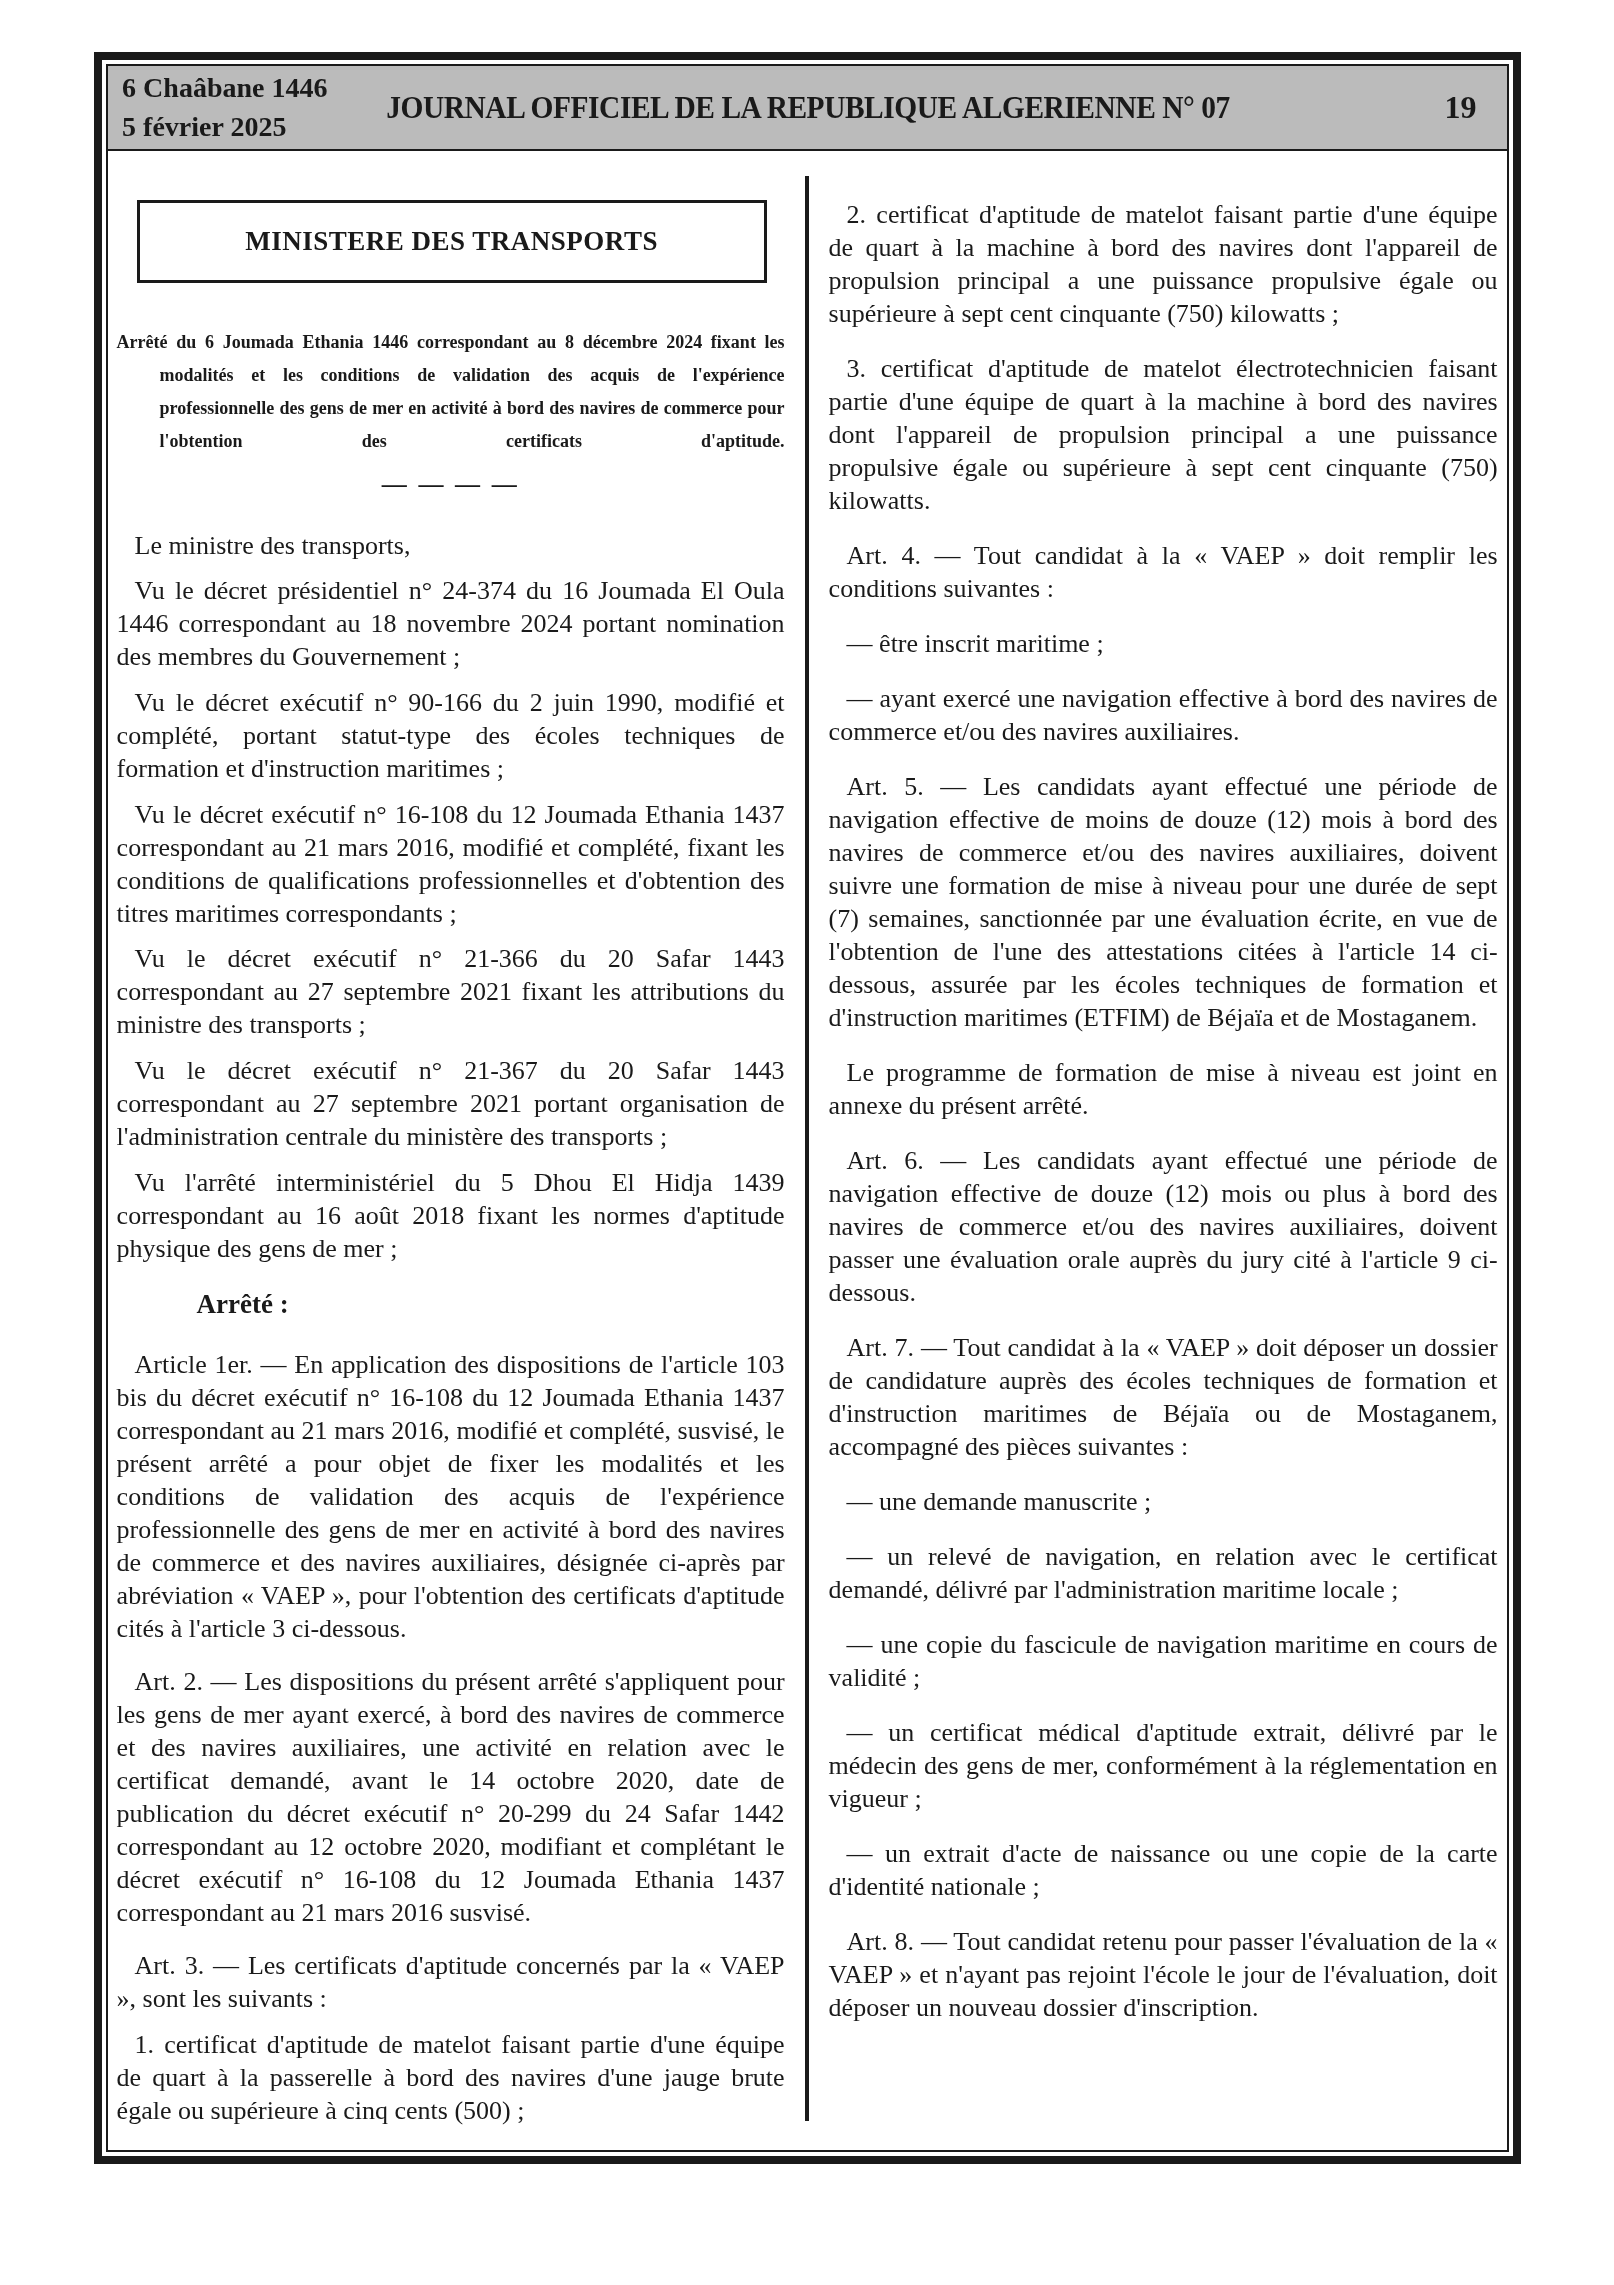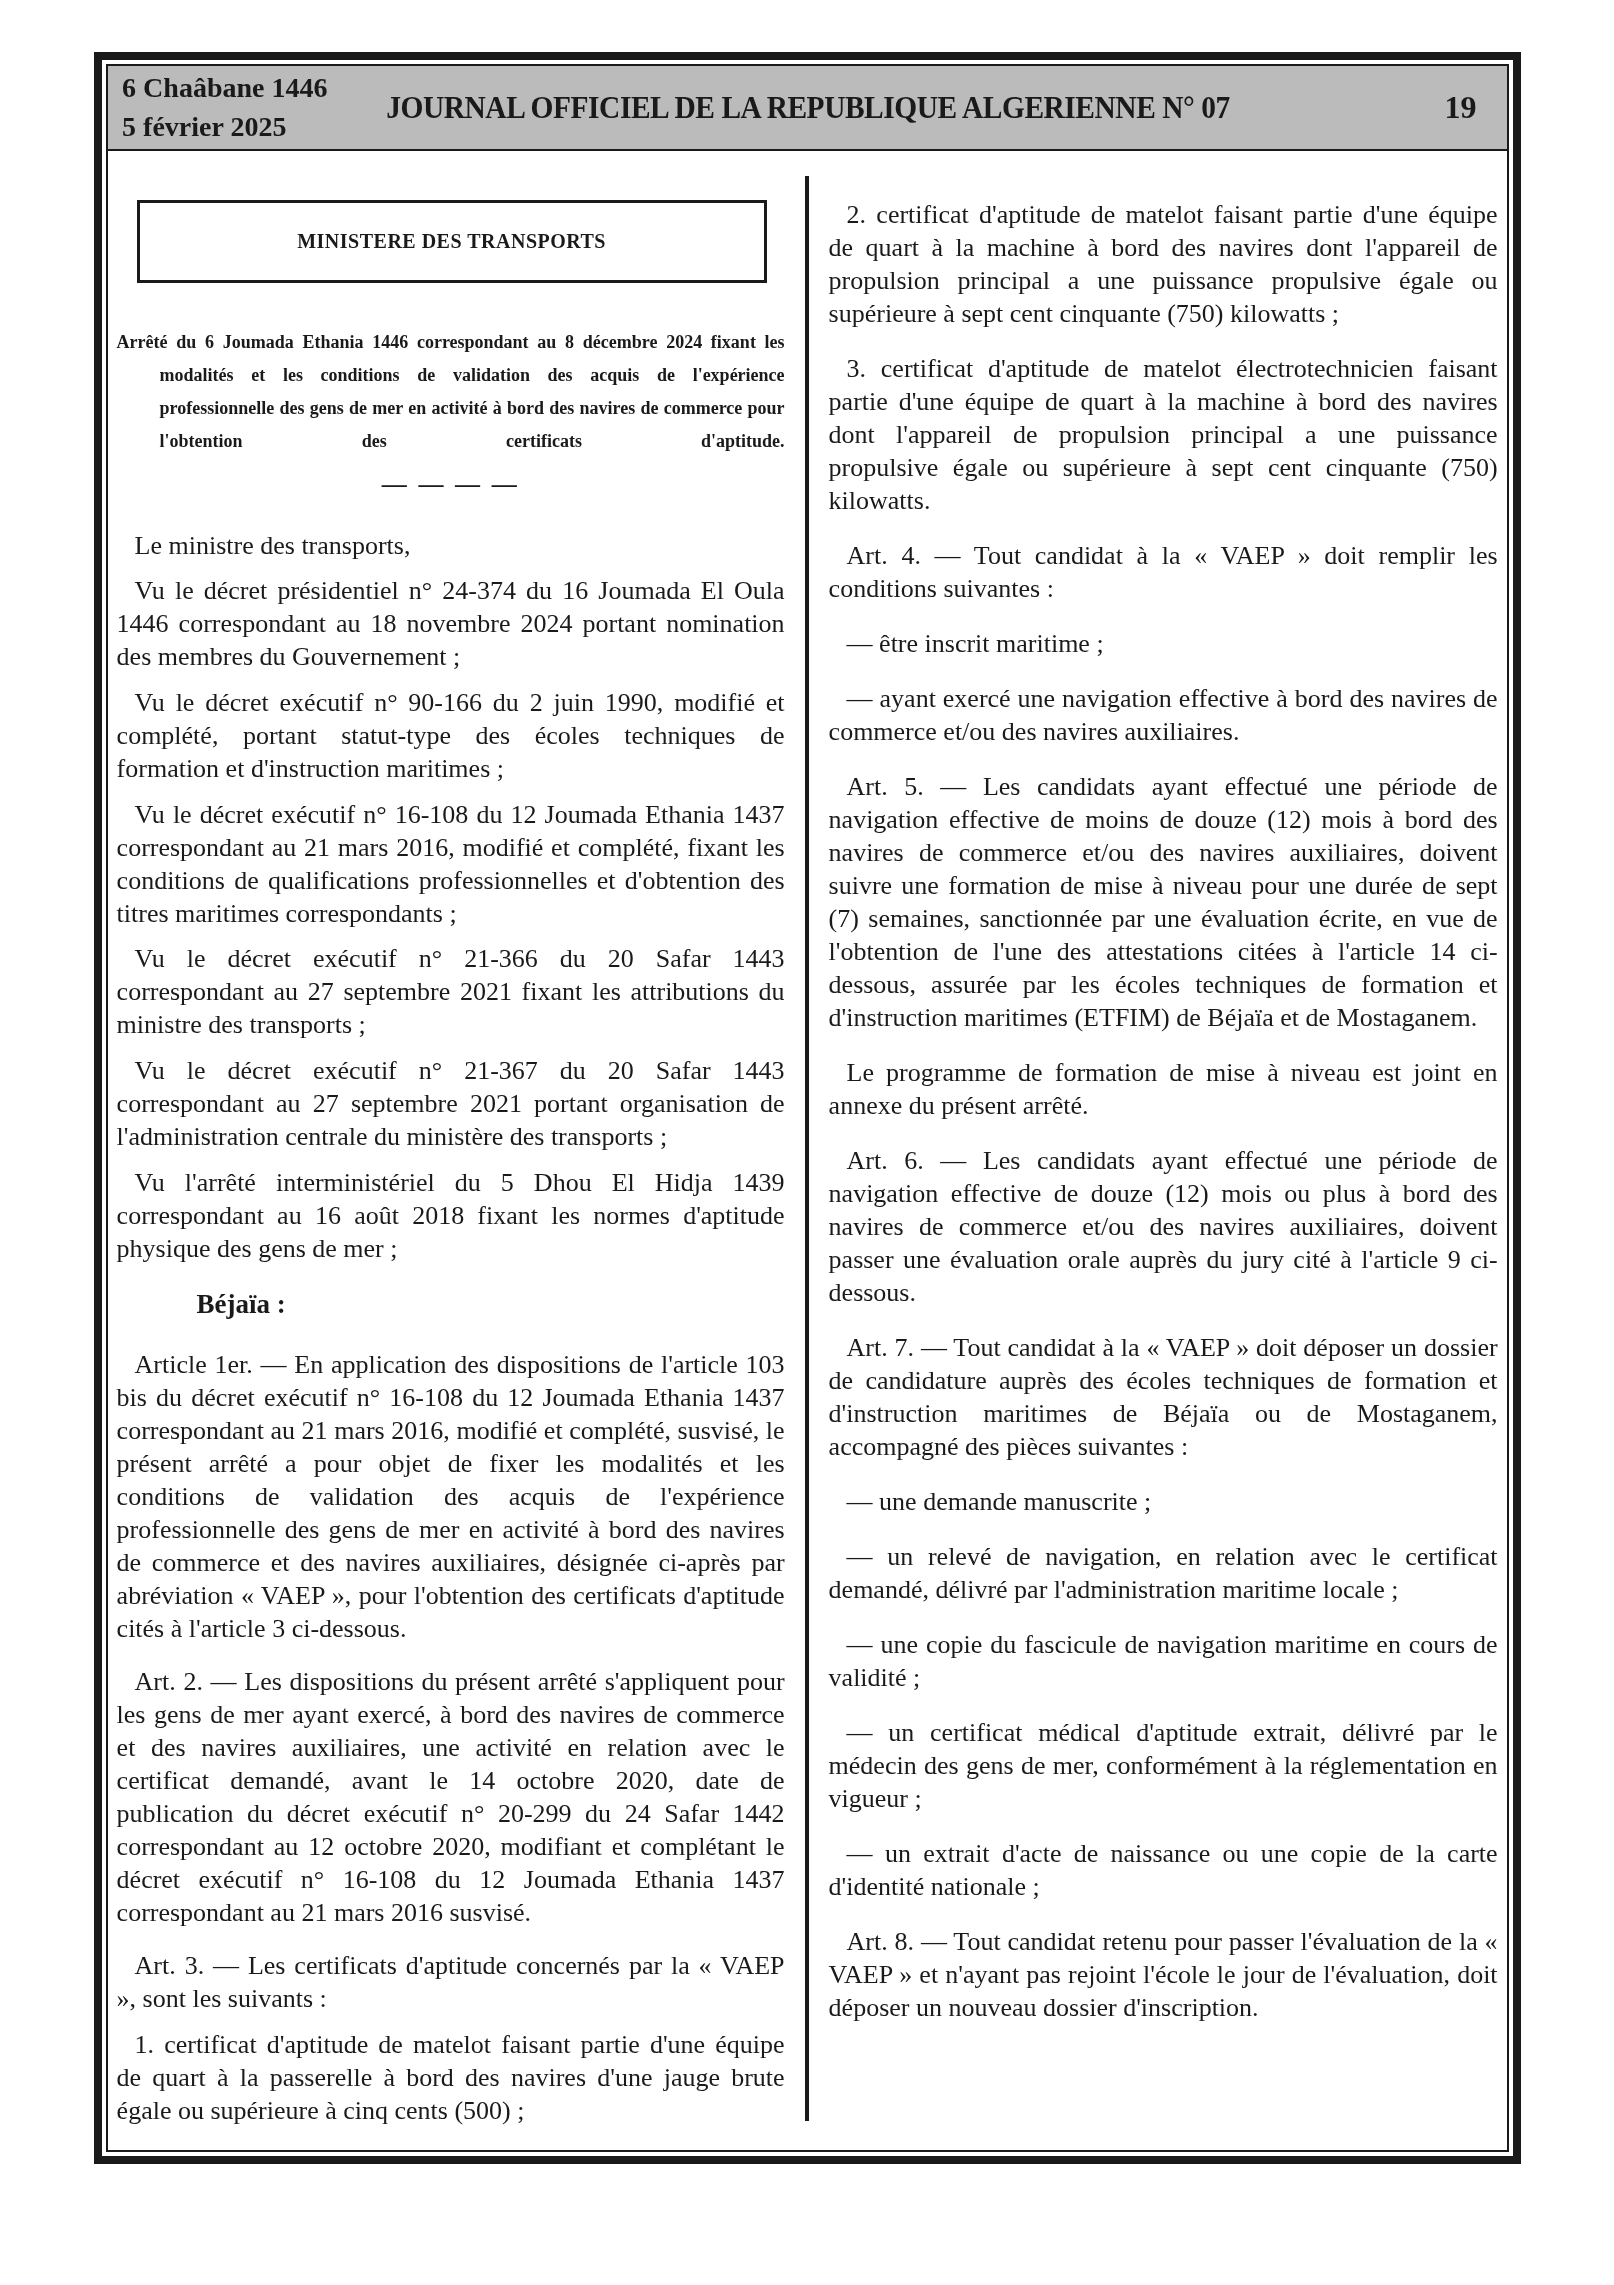--- a/index.html
+++ b/index.html
@@ -36,21 +36,21 @@
   .col-divider{
     position:absolute;left:697px;top:25px;width:4.5px;height:1945px;
     background:#1a1a1a;
   }
   .col{position:absolute;font-size:26px;line-height:33px;}
   .col-left{left:9px;top:49px;width:668px;}
   .col-right{left:721px;top:47px;width:669px;}
   .ministry-box{
     margin:0 18px 43px 20px;border:3.6px solid #1a1a1a;
     padding:22px 7.2px;text-align:center;
-    font-weight:bold;font-size:20px;letter-spacing:0.5px;
+    font-weight:bold;font-size:27px;letter-spacing:0.5px;
   }
   .decree-title{
     font-weight:bold;font-size:18px;line-height:33px;
     text-align:justify;text-align-last:justify;
     padding-left:43px;text-indent:-43px;margin:0;
   }
   .separator{
     text-align:center;font-weight:bold;font-size:25px;
     letter-spacing:2.7px;margin:9px 0 29px;
   }
@@ -88,21 +88,21 @@
         <p class="decree-title">Arrêté du 6 Joumada Ethania 1446 correspondant au 8 décembre 2024 fixant les modalités et les conditions de validation des acquis de l'expérience professionnelle des gens de mer en activité à bord des navires de commerce pour l'obtention des certificats d'aptitude.</p>
         <div class="separator">— — — —</div>
 
         <p class="p">Le ministre des transports,</p>
         <p class="p">Vu le décret présidentiel n° 24-374 du 16 Joumada El Oula 1446 correspondant au 18 novembre 2024 portant nomination des membres du Gouvernement ;</p>
         <p class="p">Vu le décret exécutif n° 90-166 du 2 juin 1990, modifié et complété, portant statut-type des écoles techniques de formation et d'instruction maritimes ;</p>
         <p class="p">Vu le décret exécutif n° 16-108 du 12 Joumada Ethania 1437 correspondant au 21 mars 2016, modifié et complété, fixant les conditions de qualifications professionnelles et d'obtention des titres maritimes correspondants ;</p>
         <p class="p">Vu le décret exécutif n° 21-366 du 20 Safar 1443 correspondant au 27 septembre 2021 fixant les attributions du ministre des transports ;</p>
         <p class="p">Vu le décret exécutif n° 21-367 du 20 Safar 1443 correspondant au 27 septembre 2021 portant organisation de l'administration centrale du ministère des transports ;</p>
         <p class="p">Vu l'arrêté interministériel du 5 Dhou El Hidja 1439 correspondant au 16 août 2018 fixant les normes d'aptitude physique des gens de mer ;</p>
-        <p class="arrete">Béjaïa :</p>
+        <p class="arrete">Arrêté :</p>
         <p class="p art">Article 1er. — En application des dispositions de l'article 103 bis du décret exécutif n° 16-108 du 12 Joumada Ethania 1437 correspondant au 21 mars 2016, modifié et complété, susvisé, le présent arrêté a pour objet de fixer les modalités et les conditions de validation des acquis de l'expérience professionnelle des gens de mer en activité à bord des navires de commerce et des navires auxiliaires, désignée ci-après par abréviation « VAEP », pour l'obtention des certificats d'aptitude cités à l'article 3 ci-dessous.</p>
         <p class="p art">Art. 2. — Les dispositions du présent arrêté s'appliquent pour les gens de mer ayant exercé, à bord des navires de commerce et des navires auxiliaires, une activité en relation avec le certificat demandé, avant le 14 octobre 2020, date de publication du décret exécutif n° 20-299 du 24 Safar 1442 correspondant au 12 octobre 2020, modifiant et complétant le décret exécutif n° 16-108 du 12 Joumada Ethania 1437 correspondant au 21 mars 2016 susvisé.</p>
         <p class="p art">Art. 3. — Les certificats d'aptitude concernés par la « VAEP », sont les suivants :</p>
         <p class="p">1. certificat d'aptitude de matelot faisant partie d'une équipe de quart à la passerelle à bord des navires d'une jauge brute égale ou supérieure à cinq cents (500) ;</p>
       </div>
 
       <div class="col col-right">
         <p class="p">2. certificat d'aptitude de matelot faisant partie d'une équipe de quart à la machine à bord des navires dont l'appareil de propulsion principal a une puissance propulsive égale ou supérieure à sept cent cinquante (750) kilowatts ;</p>
         <p class="p">3. certificat d'aptitude de matelot électrotechnicien faisant partie d'une équipe de quart à la machine à bord des navires dont l'appareil de propulsion principal a une puissance propulsive égale ou supérieure à sept cent cinquante (750) kilowatts.</p>
         <p class="p art">Art. 4. — Tout candidat à la « VAEP » doit remplir les conditions suivantes :</p>

